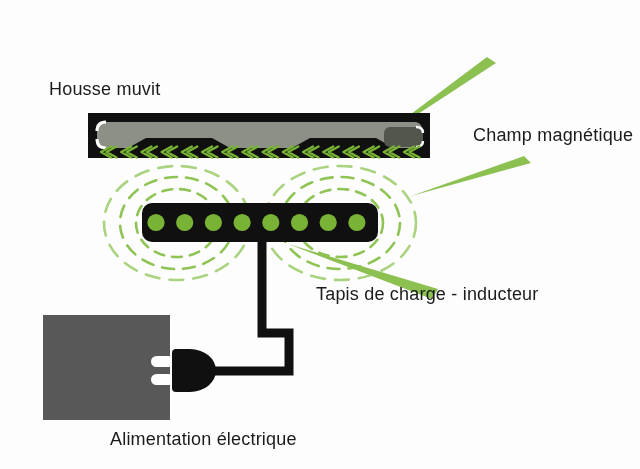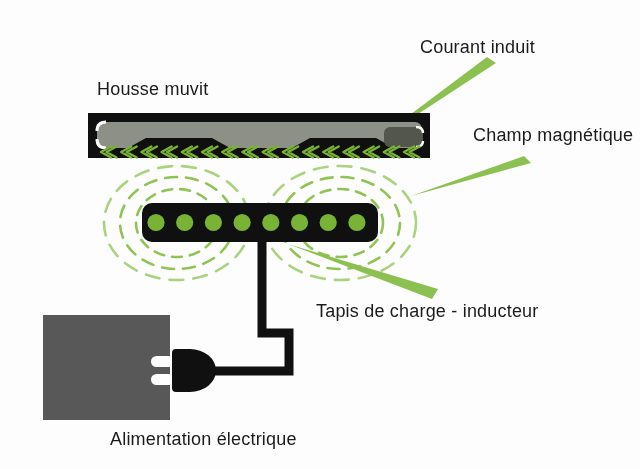--- a/index.html
+++ b/index.html
@@ -10,24 +10,24 @@
   html,body{margin:0;padding:0;background:#fff;}
   .stage{
     position:relative;width:640px;height:469px;background:var(--bg);
     overflow:hidden;font-family:"Liberation Sans", sans-serif;color:var(--text);
   }
   .stage svg{position:absolute;left:0;top:0;}
   .label{
     position:absolute;font-size:18px;letter-spacing:.2px;line-height:21px;
     white-space:nowrap;color:var(--text);
   }
-  .housse-label{left:49px;top:79px;margin-left:48px;}
+  .housse-label{left:49px;top:79px;}
   .courant-label{left:420px;top:37px;}
   .champ-label{left:473px;top:125px;}
-  .tapis-label{left:316px;top:301px;}
+  .tapis-label{left:316px;top:284px;}
   .alim-label{left:110px;top:429px;text-align:right;}
   .field-ellipse{fill:none;stroke-linecap:round;}
   .pointer{fill:var(--green-pointer);}
   .arrow-path{fill:none;stroke:var(--green);stroke-width:2.4;
     stroke-linecap:round;stroke-linejoin:round;}
   .dot{fill:var(--green);}
 </style>
 </head>
 <body>
 
@@ -104,17 +104,16 @@
 
     <g>
       <rect x="43" y="315" width="127" height="105" fill="var(--box-gray)"></rect>
       <rect x="151" y="356" width="23" height="11" rx="5.5" fill="#ffffff"></rect>
       <rect x="151" y="374" width="23" height="11" rx="5.5" fill="#ffffff"></rect>
       <path fill="var(--case-black)" d="M176,349 h14 a26,21.5 0 0 1 0,43 h-14 a4,4 0 0 1 -4,-4 v-35 a4,4 0 0 1 4,-4 z"></path>
     </g>
   </svg>
 
   <div class="label housse-label">Housse muvit</div>
-  <div class="label courant-label">Courant induit</div>
   <div class="label champ-label">Champ magnétique</div>
   <div class="label tapis-label">Tapis de charge - inducteur</div>
   <div class="label alim-label">Alimentation électrique</div>
 </div>
 
 </body></html>

